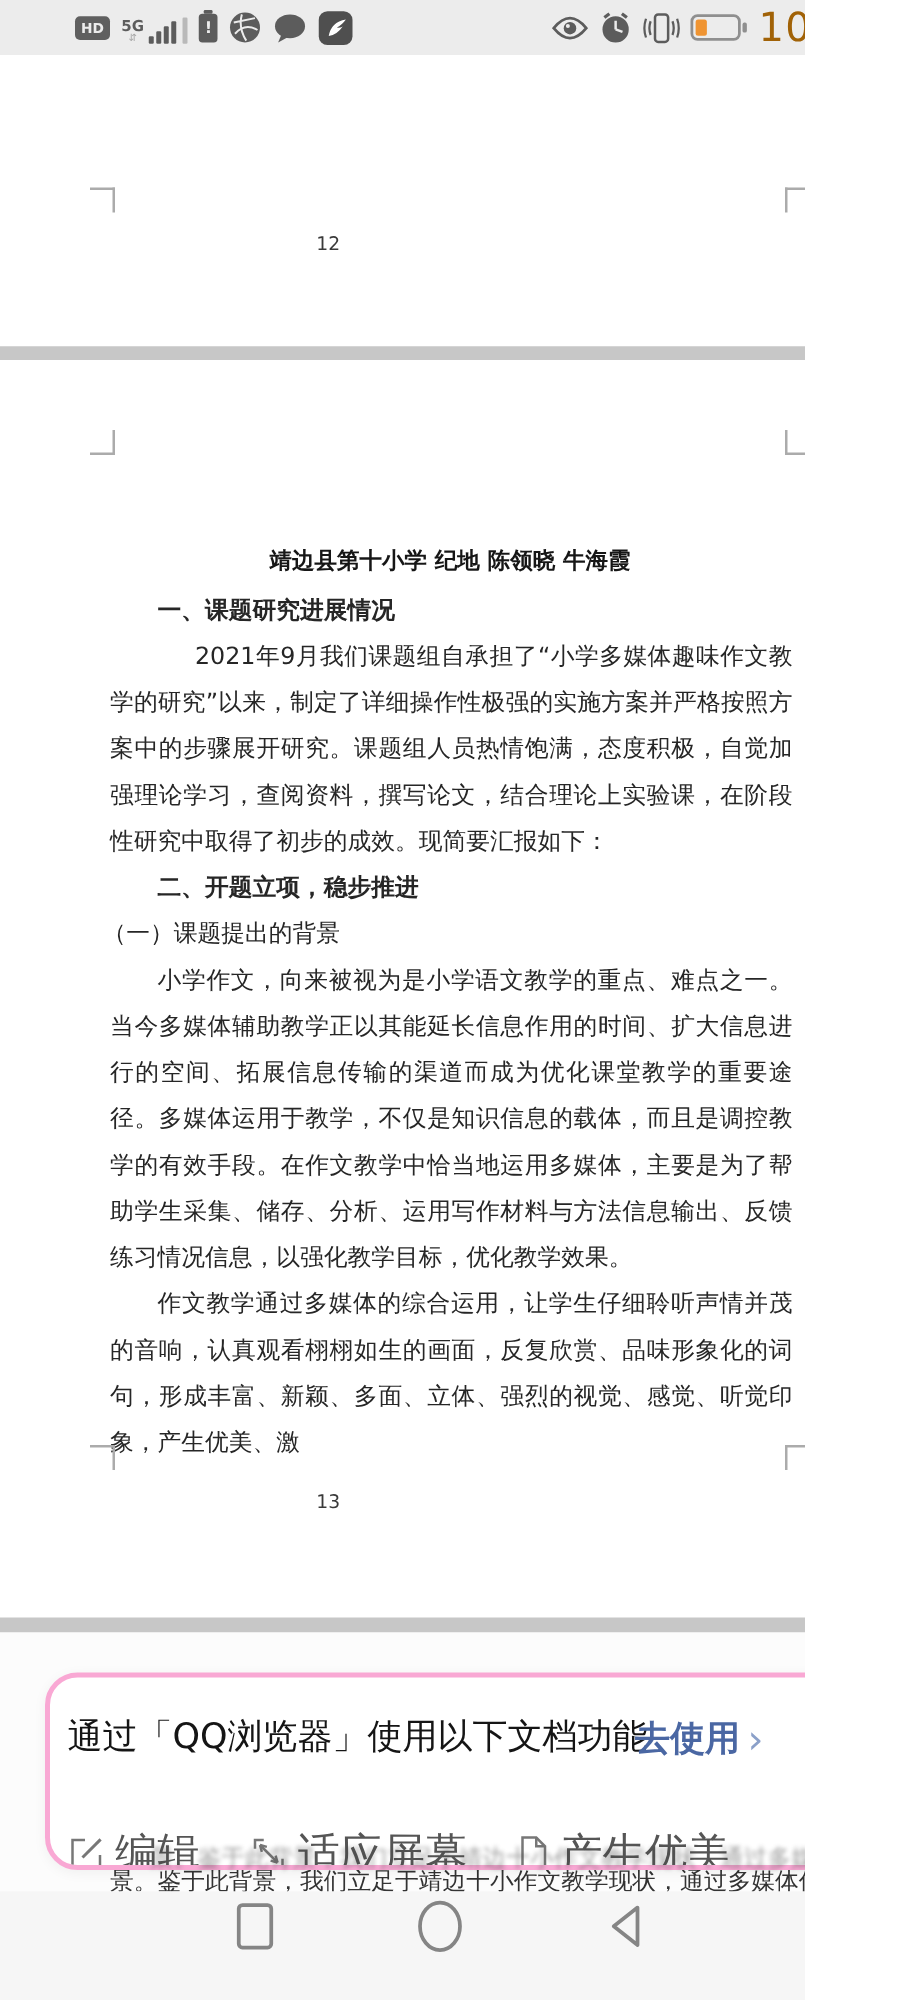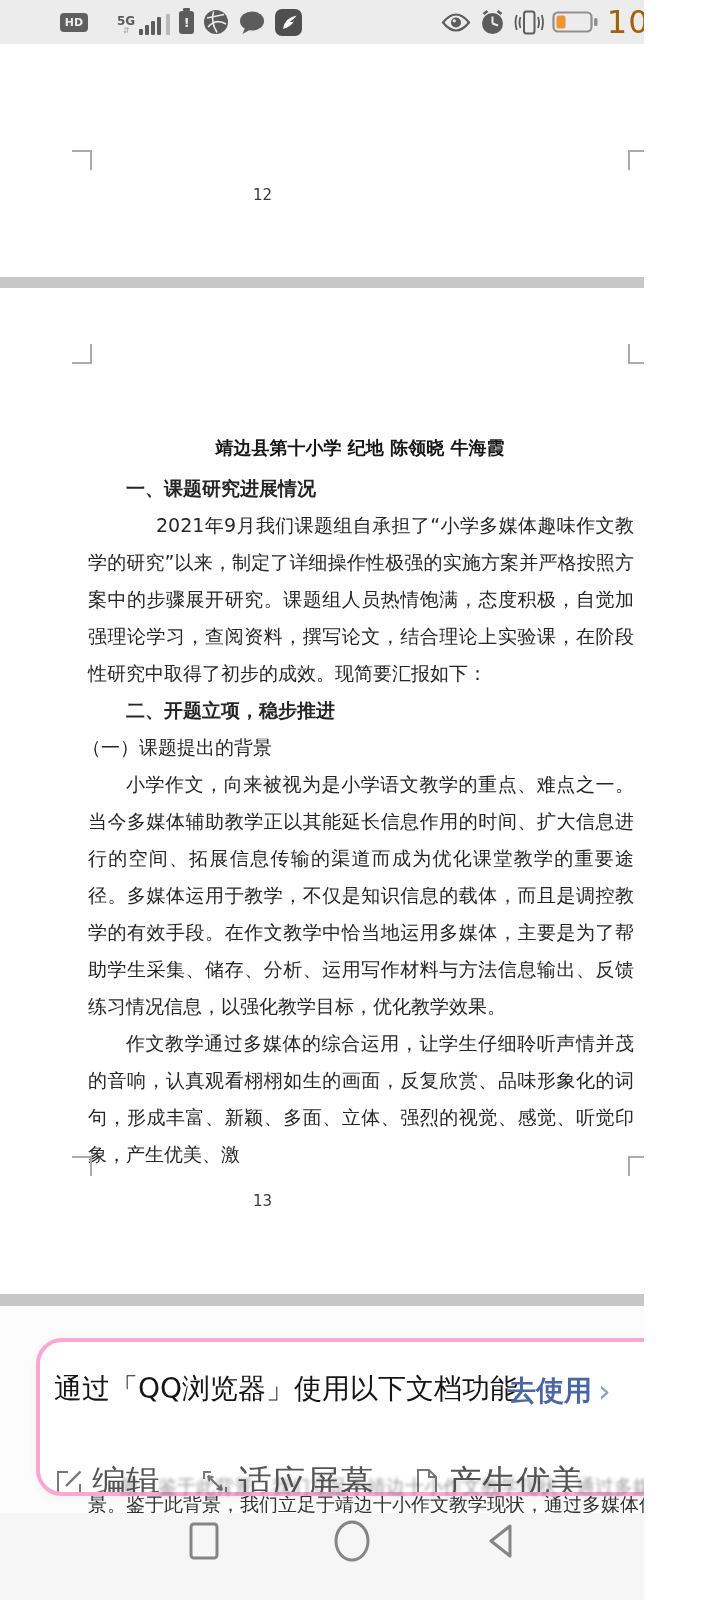--- a/index.html
+++ b/index.html
@@ -8,21 +8,21 @@
     position:relative;width:644px;height:1600px;overflow:hidden;
     background:#ffffff;font-family:"DejaVu Sans","Liberation Sans",sans-serif;
   }
   
   .statusbar{position:absolute;left:0;top:0;width:720px;height:44px;background:#ececec;z-index:40;}
   .sb-left{position:absolute;left:60px;top:0;height:44px;display:flex;align-items:center;gap:9px;}
   .sb-right{position:absolute;right:16px;top:0;height:44px;display:flex;align-items:center;gap:8px;}
   .hd-badge{width:28px;height:19px;background:#5f5f5f;border-radius:4px;color:#ececec;
     font-size:11px;font-weight:700;display:flex;align-items:center;justify-content:center;}
   .sig-wrap{display:flex;align-items:flex-end;gap:2px;height:26px;}
-  .sig-5g{display:flex;flex-direction:column;align-items:center;margin-right:2px;margin-left:20px;}
+  .sig-5g{display:flex;flex-direction:column;align-items:center;margin-right:2px;}
   .sig-5g .g5{font-size:12px;font-weight:700;color:#5c5c5c;line-height:12px;}
   .sig-5g .arr{font-size:8px;color:#a5a5a5;line-height:8px;}
   .bar{width:4px;background:#5c5c5c;border-radius:1px;}
   .bar.light{background:#b9b9b9;}
   .batt-v{position:relative;width:15px;height:23px;background:#5c5c5c;border-radius:3px;
     color:#ececec;font-size:13px;font-weight:700;display:flex;align-items:center;justify-content:center;}
   .batt-v::before{content:"";position:absolute;top:-3px;left:4px;width:7px;height:3px;background:#5c5c5c;border-radius:1px;}
   .wing-app{width:27px;height:27px;background:#4f4f4f;border-radius:7px;display:flex;align-items:center;justify-content:center;}
   .sb-time{font-size:32px;color:#a16207;letter-spacing:1px;}
   

